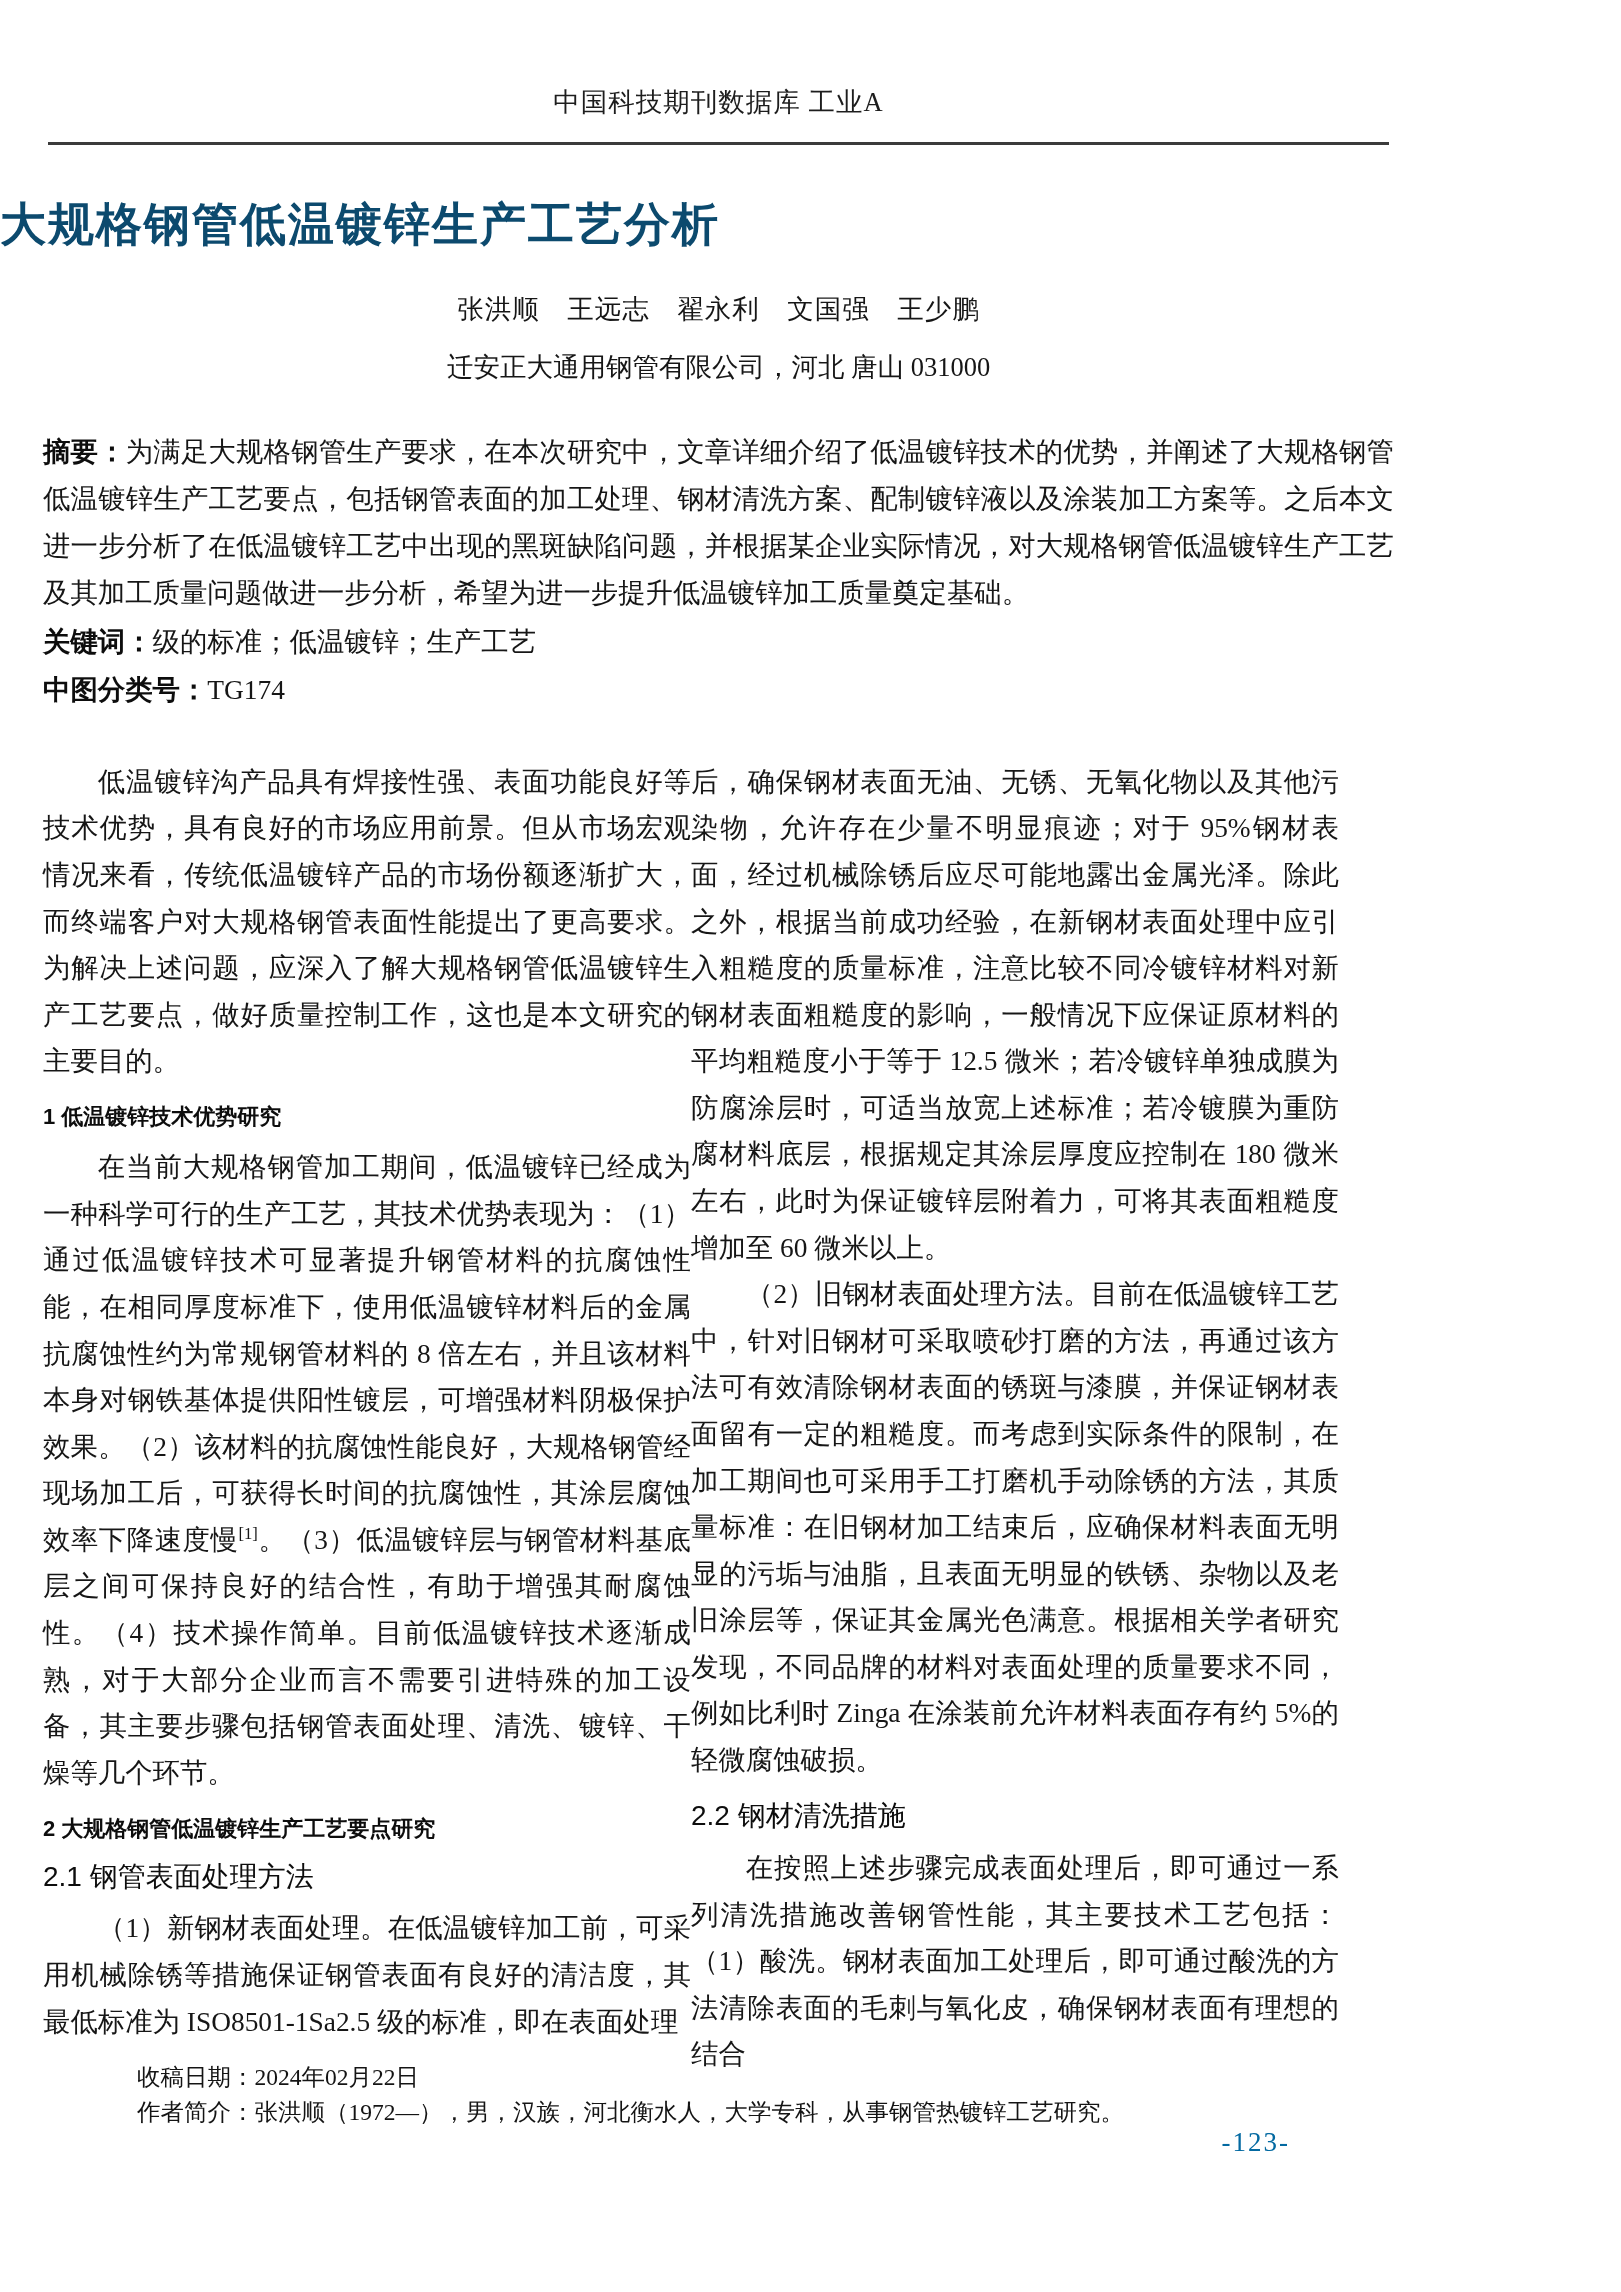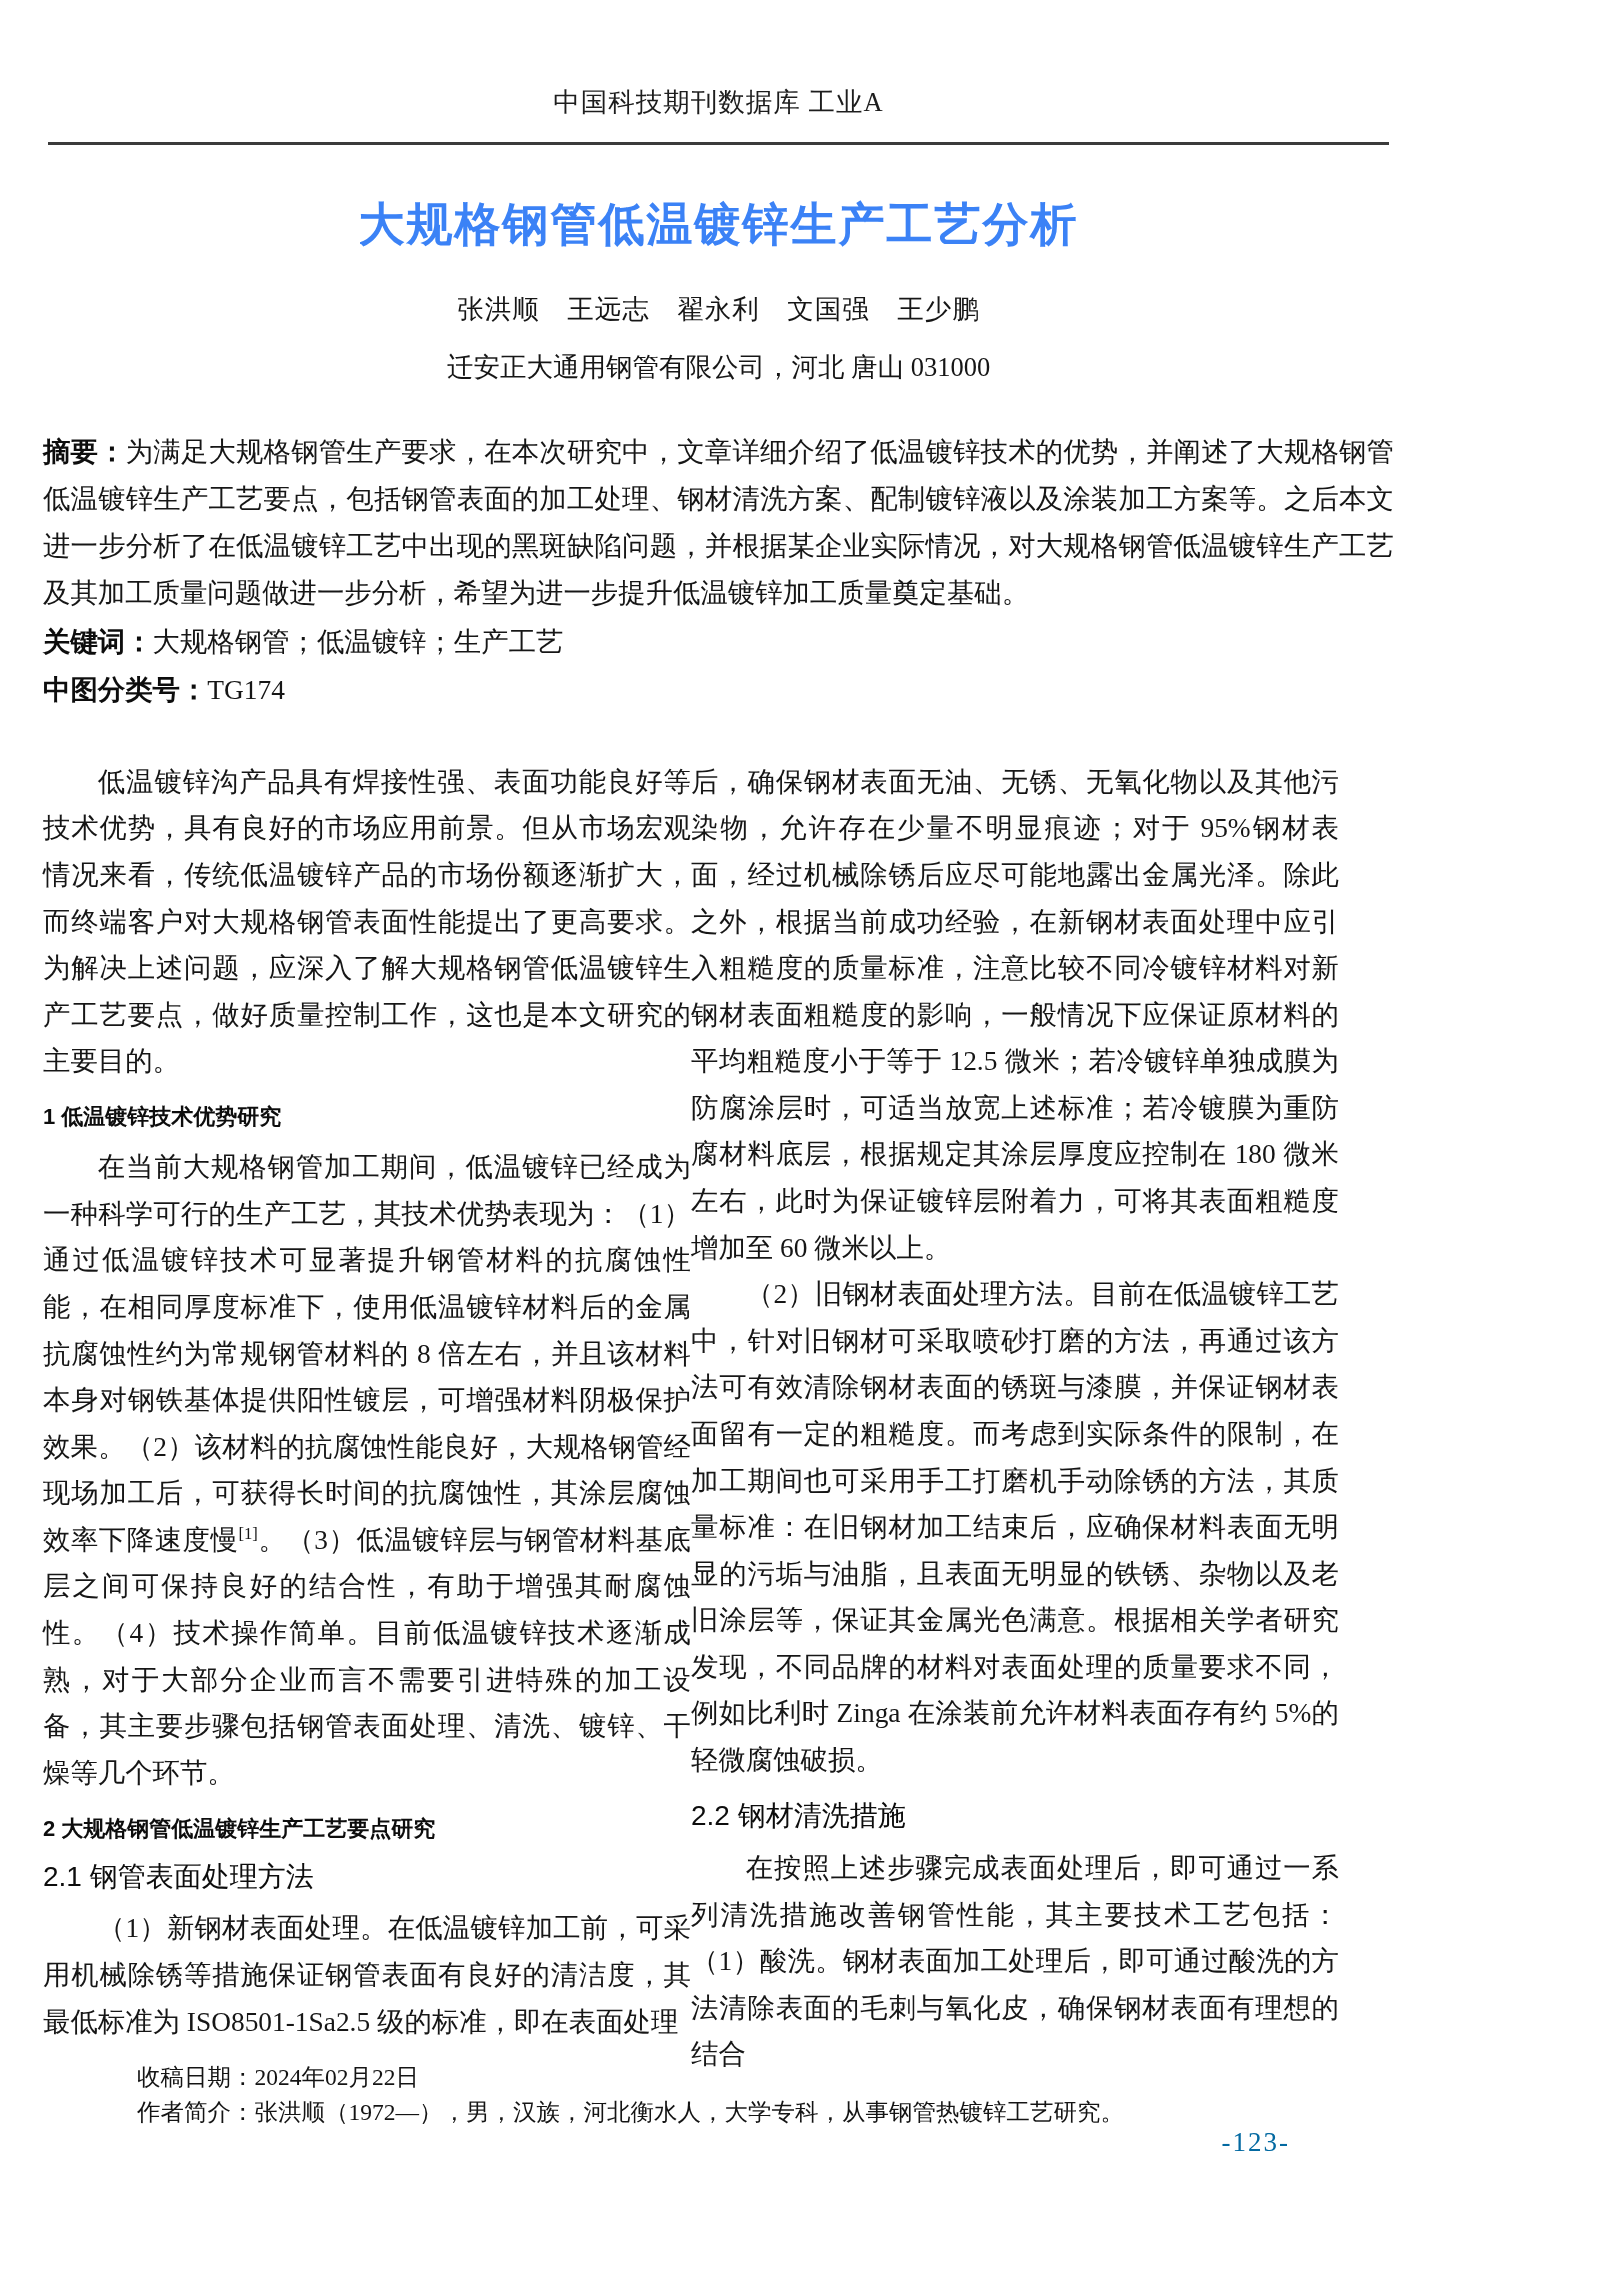--- a/index.html
+++ b/index.html
@@ -26,26 +26,25 @@
     color: #1d1d1d;
   }
   .head-rule {
     width: 1341px;
     height: 3.9px;
     background: #3b3b3b;
     margin: 21.6px auto 0;
   }
   .title {
     margin: 49px 0 0 0;
-    text-align: center;
     font-size: 46px;
     font-weight: 700;
     letter-spacing: 2px;
     font-family: "Liberation Sans", "DejaVu Sans", sans-serif;
-    color: #3b82f6;
+    color: #0c4a6e;
   }
   .authors {
     margin-top: 35px;
     text-align: center;
     font-size: 26.5px;
     letter-spacing: 1px;
   }
   .affiliation {
     margin-top: 21.6px;
     text-align: center;
@@ -126,21 +125,21 @@
 
   <div class="authors">张洪顺　王远志　翟永利　文国强　王少鹏</div>
 
   <div class="affiliation">迁安正大通用钢管有限公司，河北 唐山 031000</div>
 
   <div class="meta">
     <p class="abstract">
       <span class="lead">摘要：</span><span>为满足大规格钢管生产要求，在本次研究中，文章详细介绍了低温镀锌技术的优势，并阐述了大规格钢管低温镀锌生产工艺要点，包括钢管表面的加工处理、钢材清洗方案、配制镀锌液以及涂装加工方案等。之后本文进一步分析了在低温镀锌工艺中出现的黑斑缺陷问题，并根据某企业实际情况，对大规格钢管低温镀锌生产工艺及其加工质量问题做进一步分析，希望为进一步提升低温镀锌加工质量奠定基础。</span>
     </p>
     <p class="kv">
-      <span class="lead">关键词：</span><span>大规格钢管；低温镀锌；生产工艺</span>
+      <span class="lead">关键词：</span><span>级的标准；低温镀锌；生产工艺</span>
     </p>
     <p class="kv">
       <span class="lead">中图分类号：</span><span>TG174</span>
     </p>
   </div>
 
   <div class="columns">
 
     <div class="col">
       <p class="body indent">低温镀锌沟产品具有焊接性强、表面功能良好等技术优势，具有良好的市场应用前景。但从市场宏观情况来看，传统低温镀锌产品的市场份额逐渐扩大，而终端客户对大规格钢管表面性能提出了更高要求。为解决上述问题，应深入了解大规格钢管低温镀锌生产工艺要点，做好质量控制工作，这也是本文研究的主要目的。</p>

